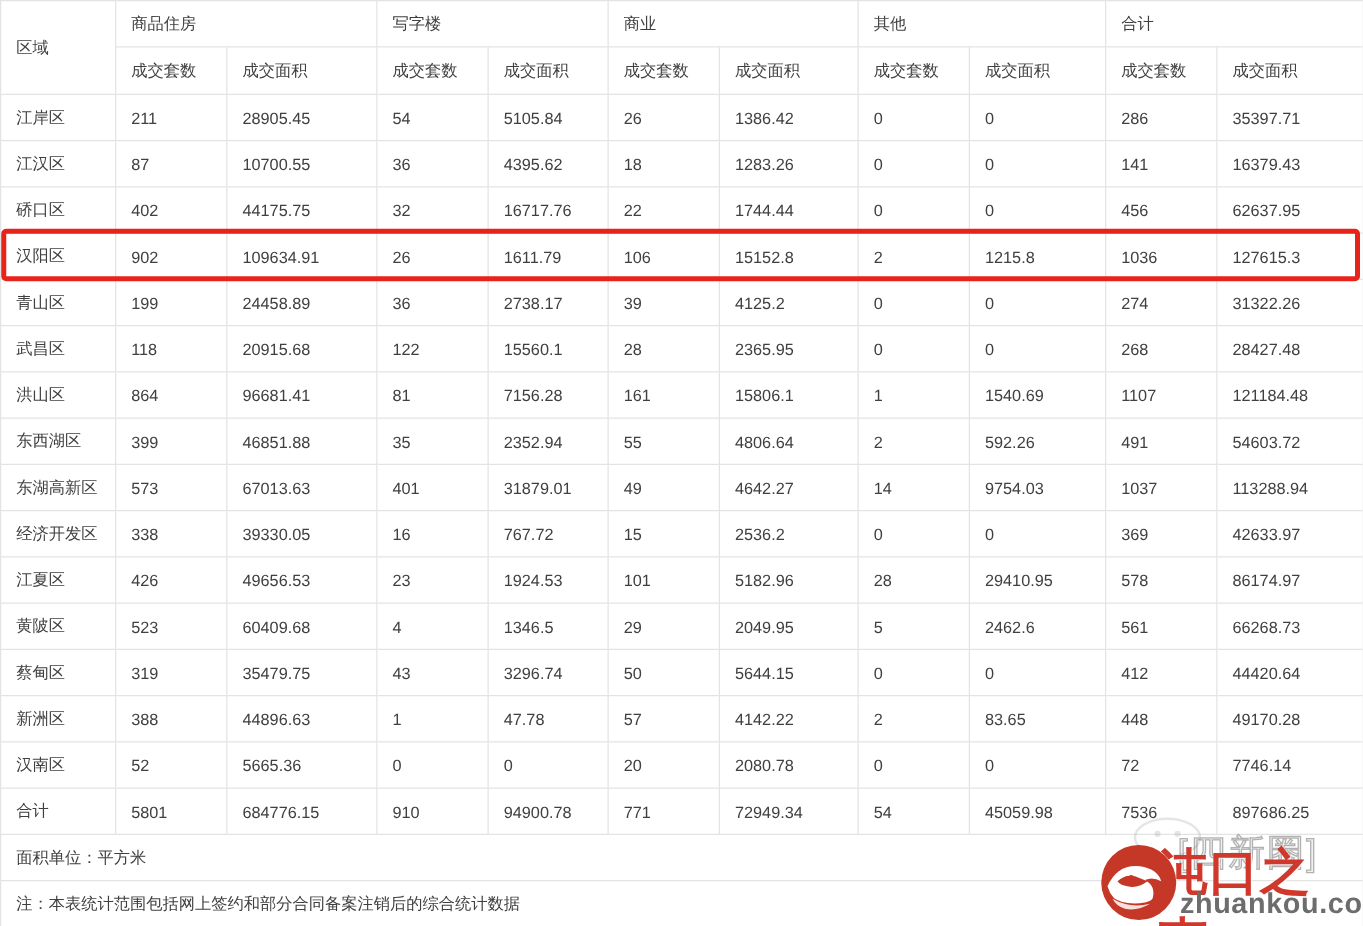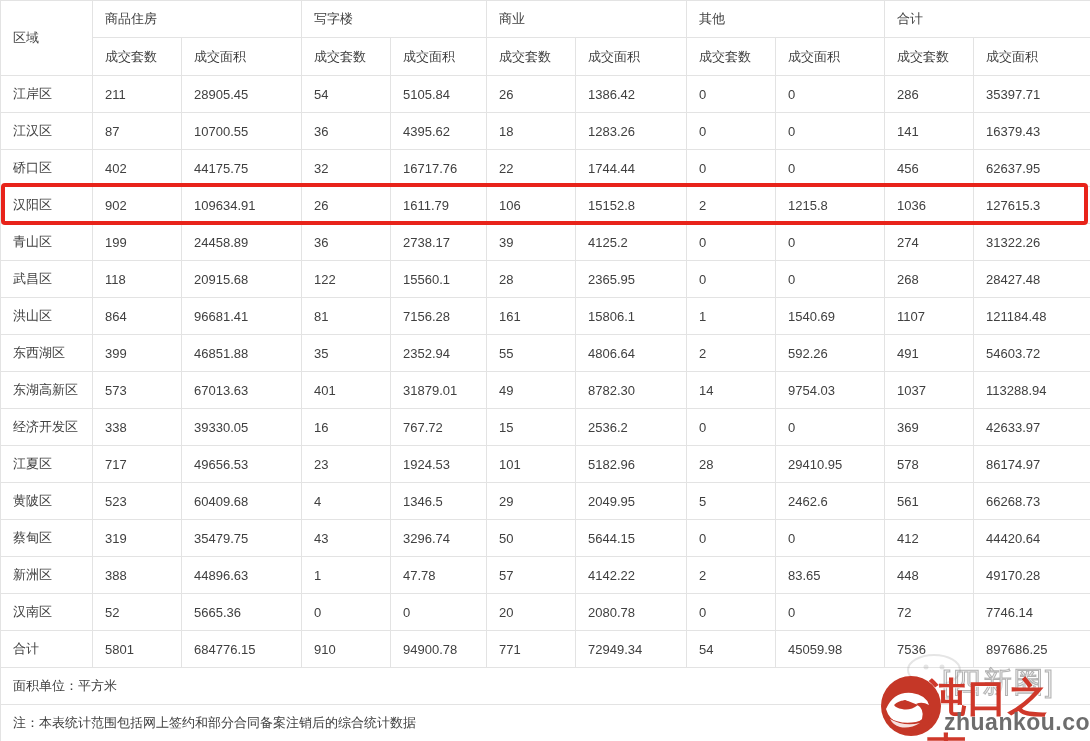--- a/index.html
+++ b/index.html
@@ -210,42 +210,42 @@
           <td>491</td>
           <td>54603.72</td>
         </tr>
         <tr>
           <td>东湖高新区</td>
           <td>573</td>
           <td>67013.63</td>
           <td>401</td>
           <td>31879.01</td>
           <td>49</td>
-          <td>8782.30</td>
+          <td>4642.27</td>
           <td>14</td>
           <td>9754.03</td>
           <td>1037</td>
           <td>113288.94</td>
         </tr>
         <tr>
           <td>经济开发区</td>
           <td>338</td>
           <td>39330.05</td>
           <td>16</td>
           <td>767.72</td>
           <td>15</td>
           <td>2536.2</td>
           <td>0</td>
           <td>0</td>
           <td>369</td>
           <td>42633.97</td>
         </tr>
         <tr>
           <td>江夏区</td>
-          <td>717</td>
+          <td>426</td>
           <td>49656.53</td>
           <td>23</td>
           <td>1924.53</td>
           <td>101</td>
           <td>5182.96</td>
           <td>28</td>
           <td>29410.95</td>
           <td>578</td>
           <td>86174.97</td>
         </tr>

